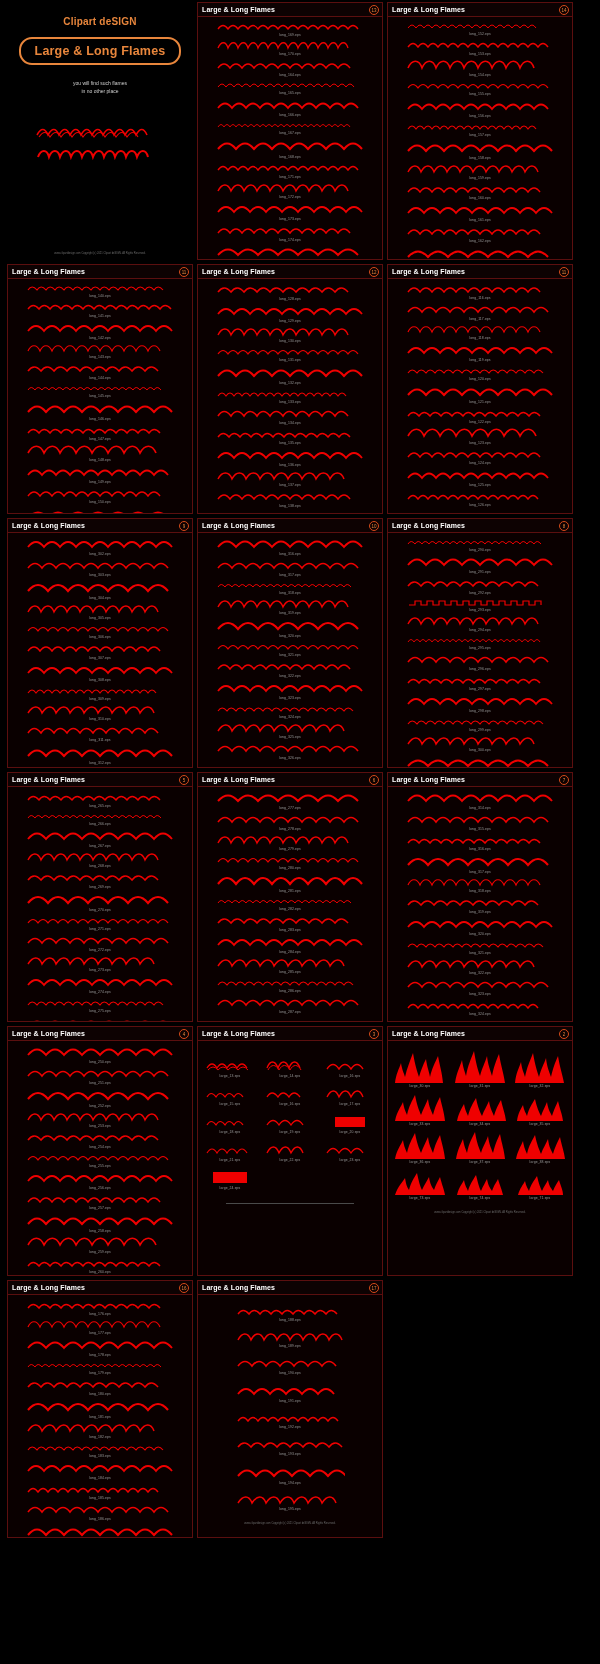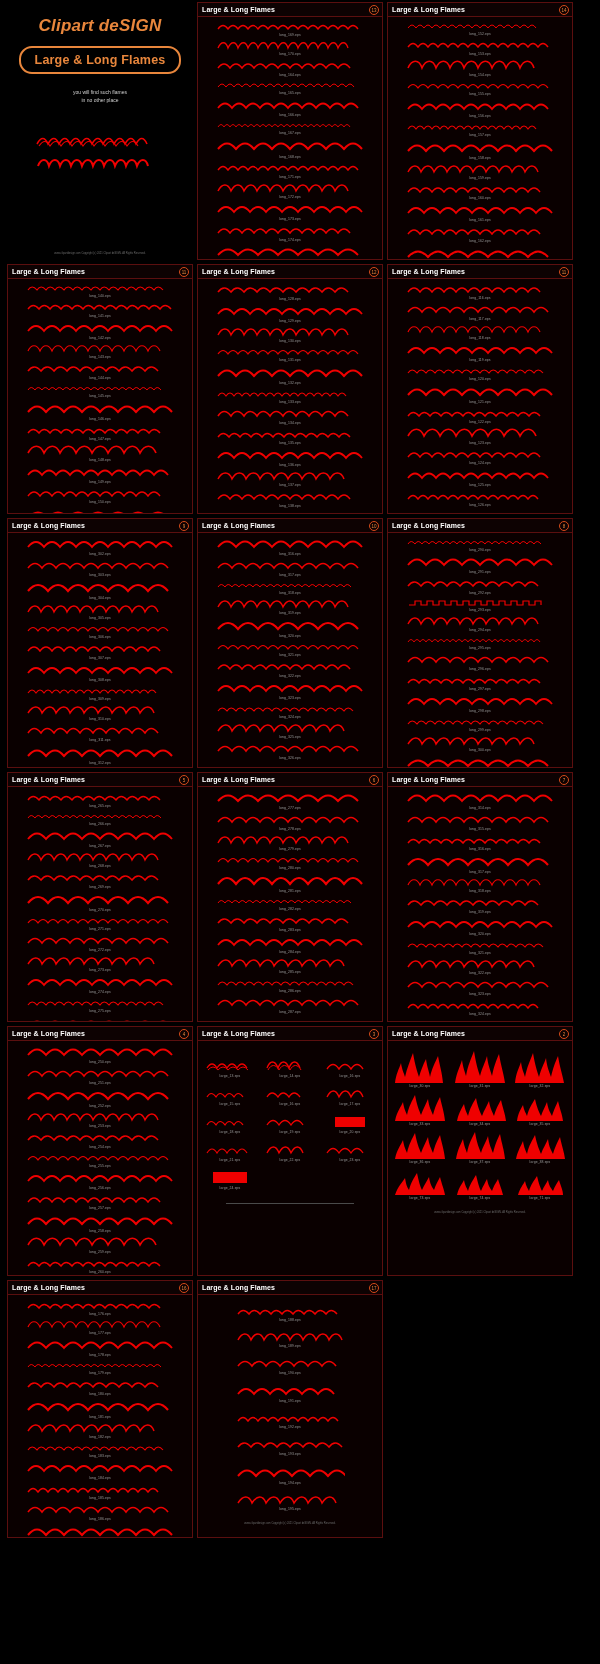--- a/index.html
+++ b/index.html
@@ -96,25 +96,24 @@
   
   .cover-inner {
     display: flex;
     flex-direction: column;
     align-items: center;
     padding-top: 14px;
     height: 100%;
   }
   .brand {
     color: #e8863c;
-    font-size: 17px;
+    font-size: 10px;
     font-weight: bold;
     letter-spacing: 0.2px;
     margin-bottom: 10px;
-    font-style: italic;
   }
   .title-box {
     border: 2px solid #e8863c;
     border-radius: 13px;
     padding: 5px 14px;
     margin-bottom: 14px;
   }
   .title-box .t {
     color: #e8863c;
     font-size: 12.5px;

